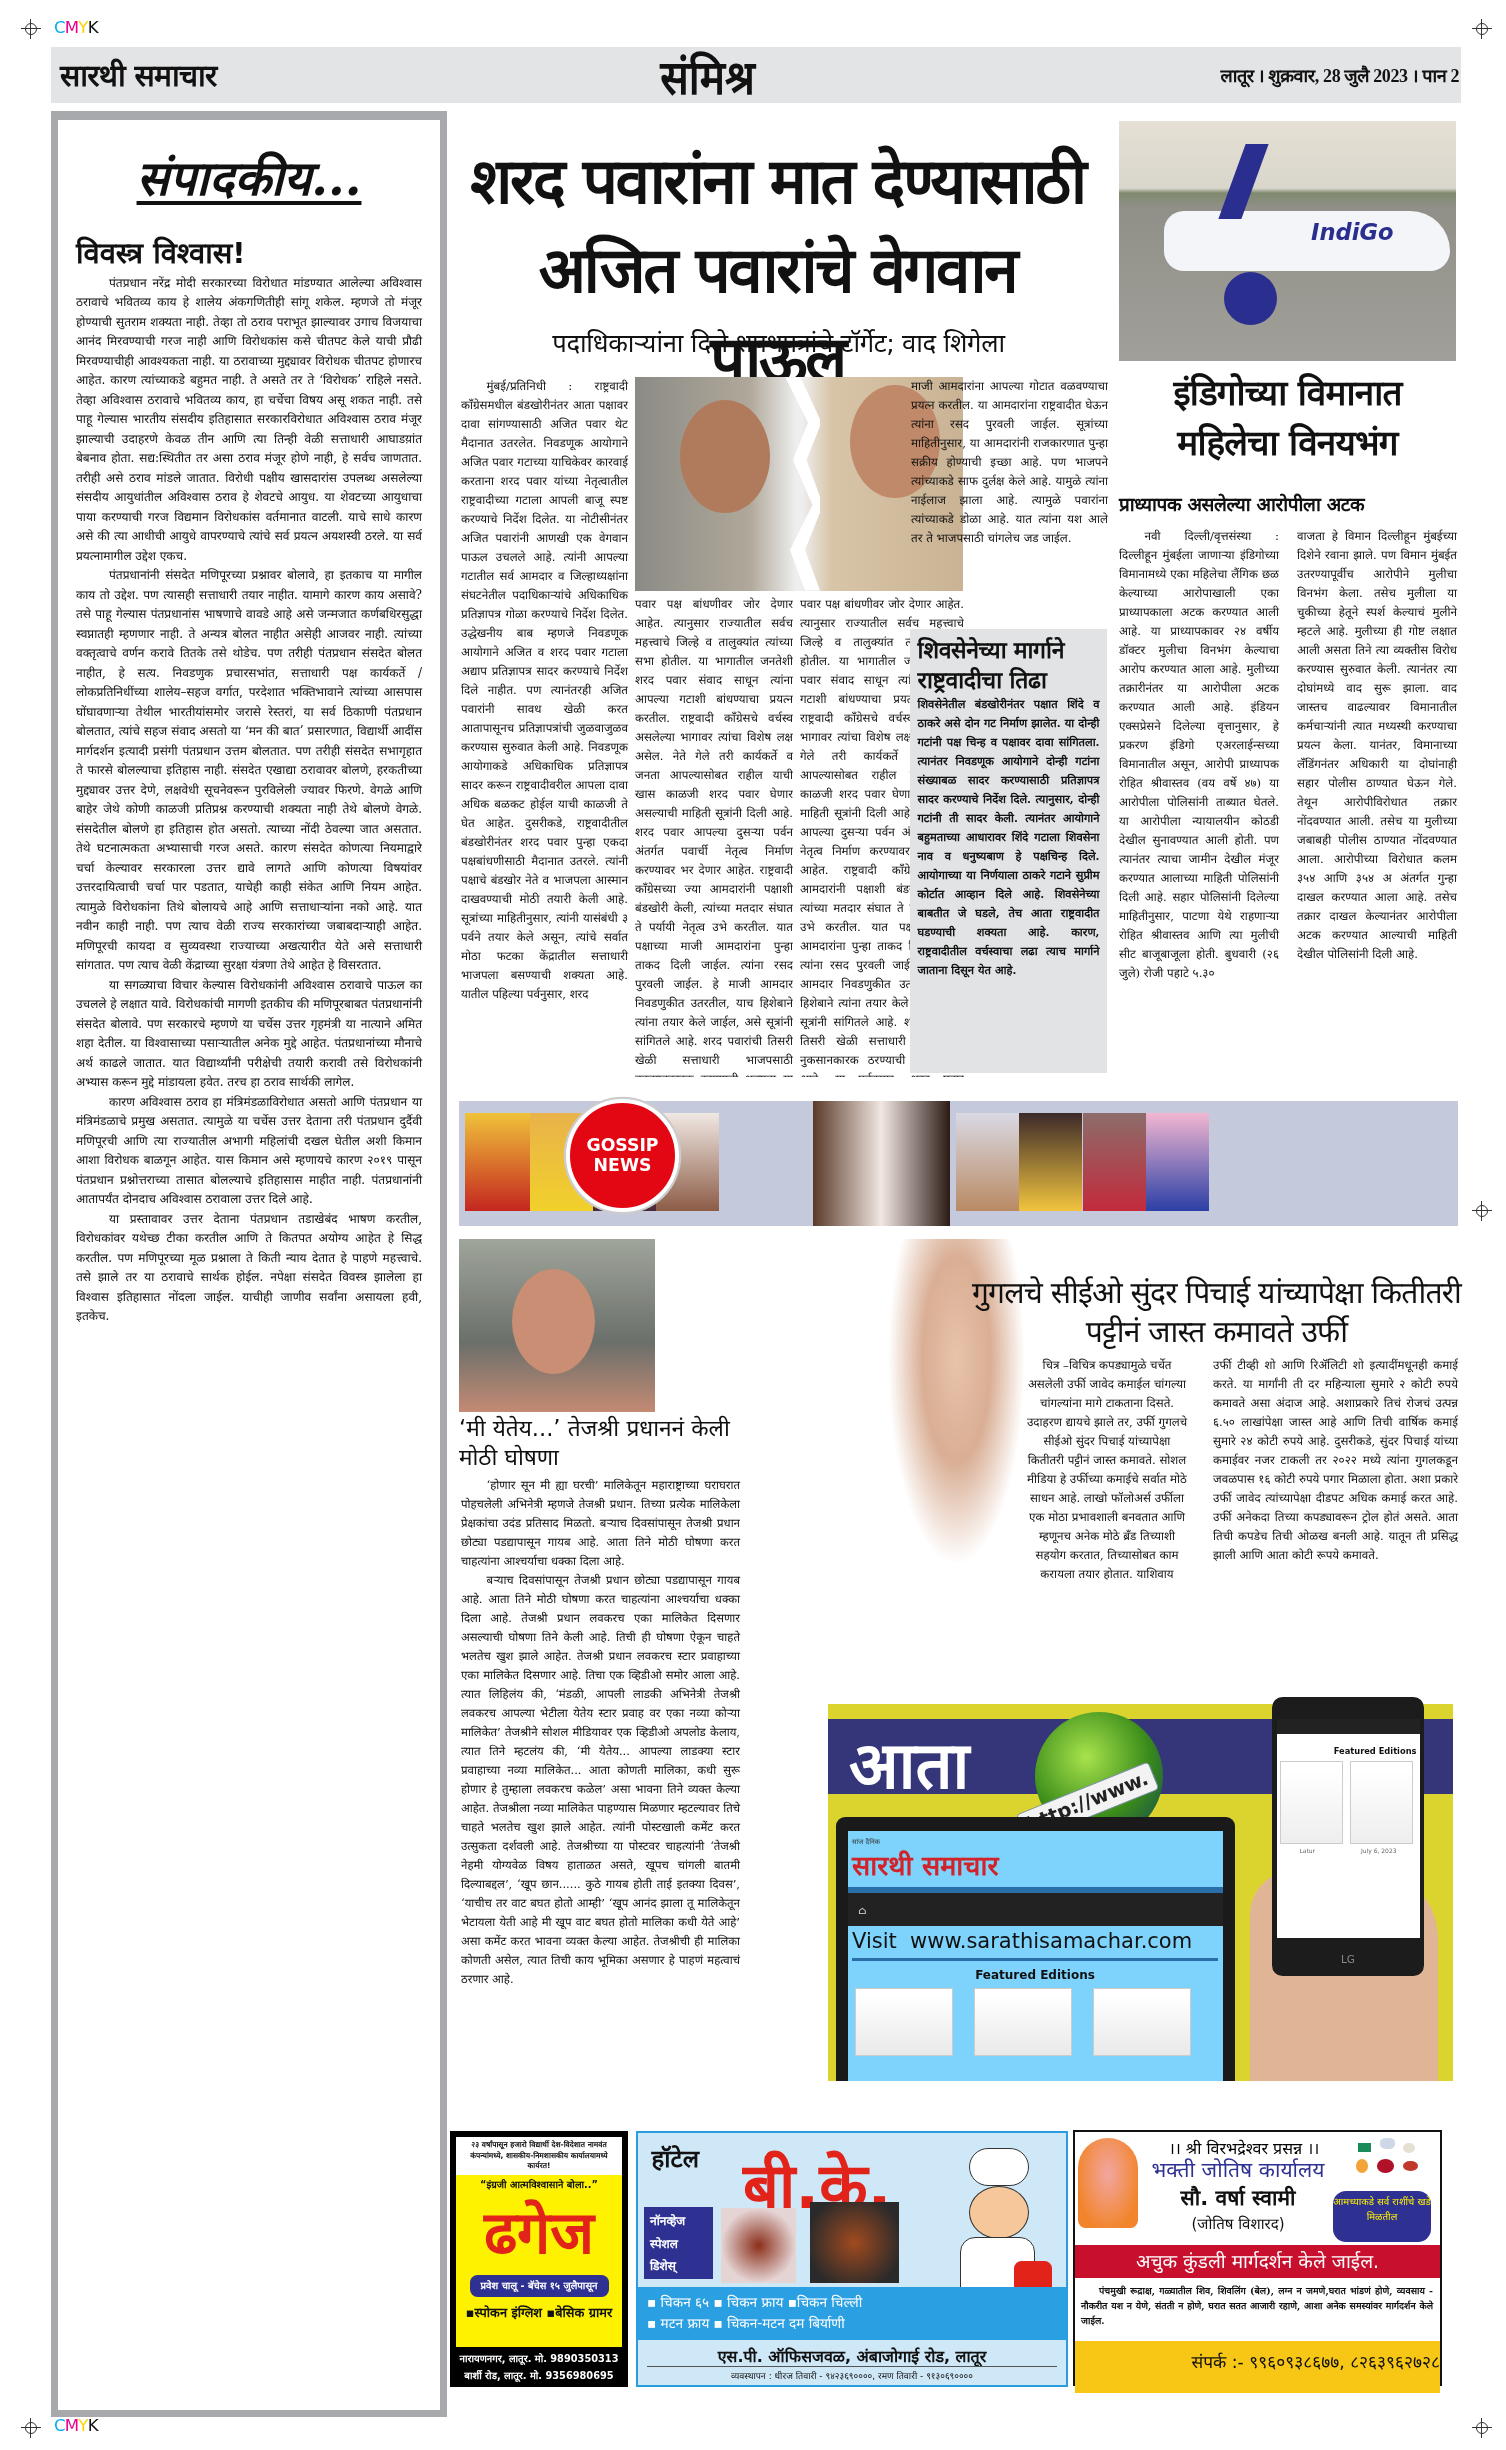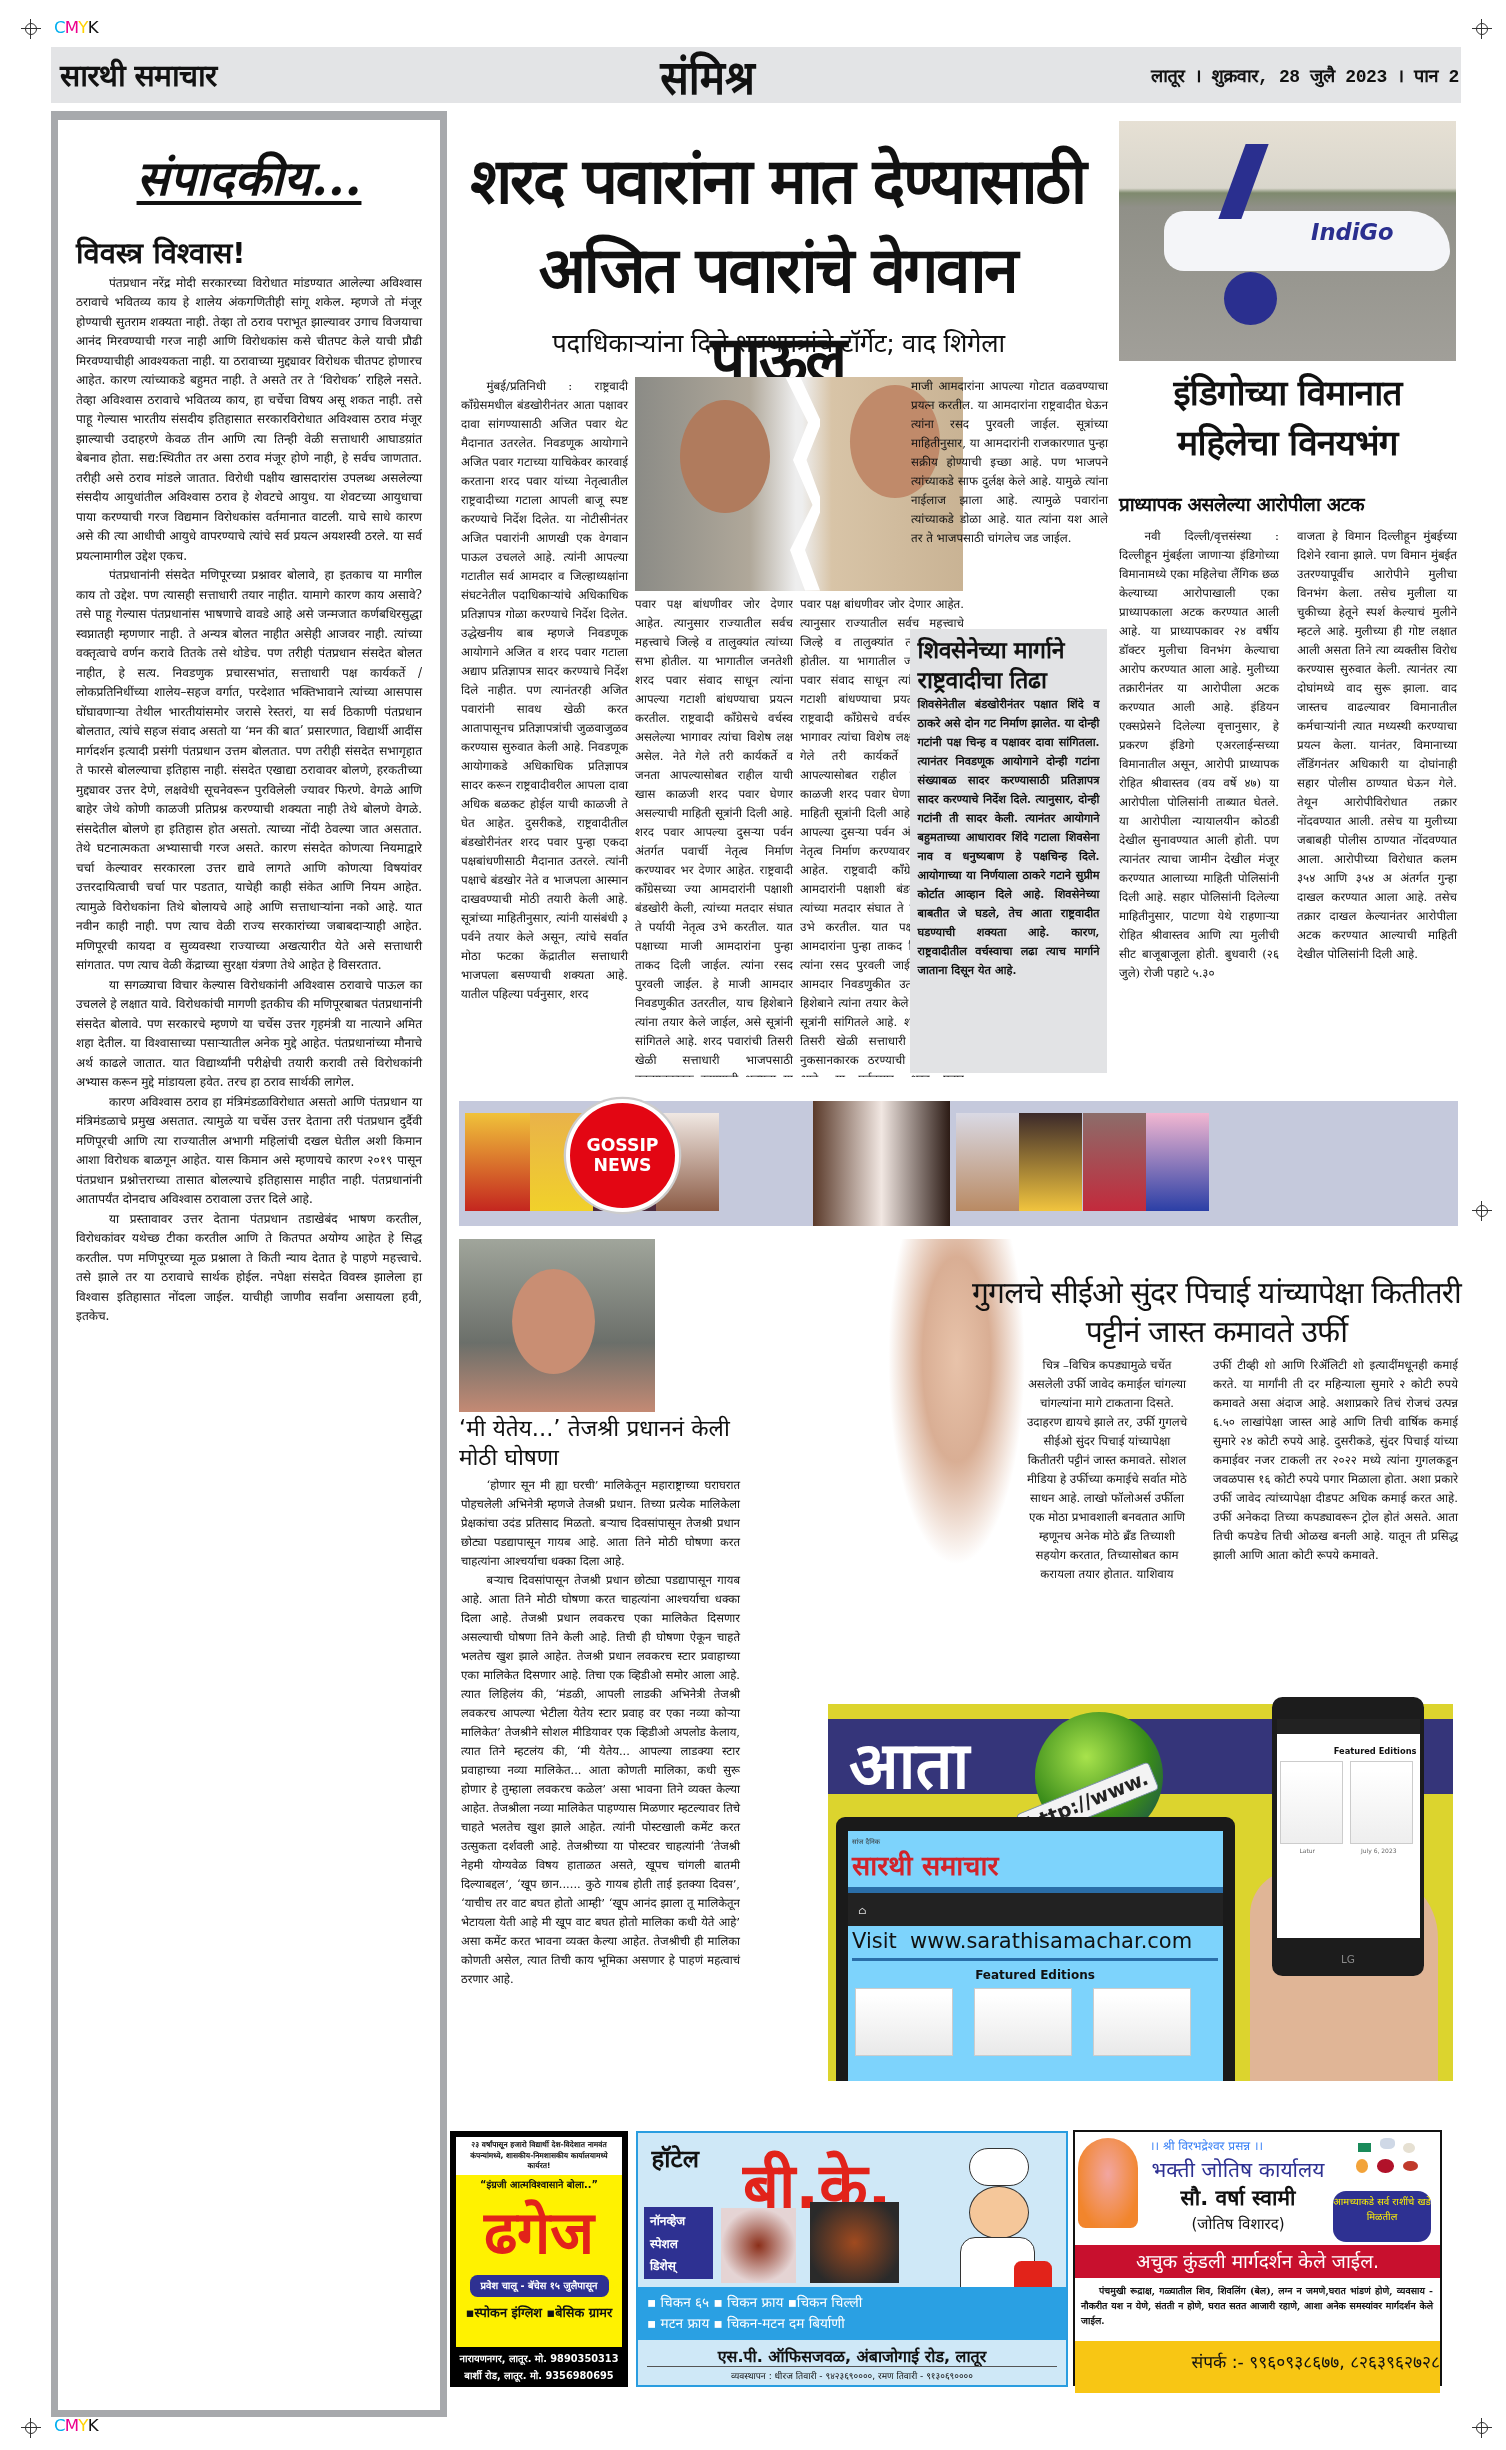--- a/index.html
+++ b/index.html
@@ -8,21 +8,21 @@
 .reg{position:absolute;width:19.6px;height:19.6px}
 .reg::before{content:"";position:absolute;left:9px;top:0;width:0.8px;height:19.6px;background:#333}
 .reg::after{content:"";position:absolute;left:0;top:9px;width:19.6px;height:0.8px;background:#333}
 .reg span{position:absolute;left:3.8px;top:3.8px;width:12px;height:12px;border:0.8px solid #333;border-radius:50%}
 .cmyk{position:absolute;font-family:"DejaVu Sans",sans-serif;font-size:16.6px;letter-spacing:-0.8px}
 .cmyk .c{color:#00aeef}.cmyk .m{color:#ec008c}.cmyk .y{color:#ffd200}.cmyk .k{color:#111}
 
 #header{left:51px;top:47px;width:1410px;height:56px;background:#e3e4e6}
 #paper-name{left:60px;top:54px;font-family:"DejaVu Sans",sans-serif;font-weight:bold;font-size:30px;letter-spacing:-0.8px}
 #section-name{left:655px;top:44px;font-family:"DejaVu Serif",serif;font-weight:900;font-size:47px;transform:scaleX(0.9)}
-#dateline{right:47px;top:63px;font-family:Liberation Mono, monospace;font-size:18px;font-weight:bold;letter-spacing:-0.4px}
+#dateline{right:47px;top:63px;font-family:Liberation Serif, serif;font-size:18px;font-weight:bold;letter-spacing:-0.4px}
 
 #editorial{left:51px;top:111px;width:396px;height:2306px;border:7.5px solid #a7a9ac;border-top-width:9px;background:#fff;padding:7.5px 18px}
 #editorial-title{display:block;text-align:center;font-family:"DejaVu Serif",serif;font-style:italic;font-weight:bold;font-size:48px;margin-top:16.6px;text-decoration:underline;text-decoration-thickness:3.8px;text-underline-offset:6px}
 #editorial-heading{font-family:"DejaVu Sans",sans-serif;font-size:29px;margin-top:22.6px;margin-bottom:3px}
 .ed-body{font-size:12px;line-height:19.5px;text-align:justify}
 .ed-body p{text-indent:33px}
 
 #main-headline{left:461px;top:137px;width:633px;font-family:"DejaVu Sans",sans-serif;font-weight:bold;font-size:63px;line-height:89px;text-align:center;letter-spacing:-2.3px;transform:scaleX(0.98)}
 #main-subhead{left:462px;top:325px;width:633px;text-align:center;font-family:"DejaVu Sans",sans-serif;font-size:25.6px;letter-spacing:-0.4px}
 .col{position:absolute;font-size:11.7px;line-height:19px;text-align:justify}
@@ -253,21 +253,21 @@
   <div class="sans" style="position:absolute;left:0;top:154px;width:428px;height:53px;background:#2aa0e3;color:#fff;font-size:13.6px;padding:4.5px 9px;line-height:21px">
     <div>▪ चिकन ६५ ▪ चिकन फ्राय ▪चिकन चिल्ली</div>
     <div>▪ मटन फ्राय ▪ चिकन-मटन दम बिर्याणी</div>
   </div>
   <div class="sans" style="position:absolute;left:0;top:212px;width:428px;text-align:center;font-size:16px;font-weight:bold">एस.पी. ऑफिसजवळ, अंबाजोगाई रोड, लातूर</div>
   <div class="sans" style="position:absolute;left:9px;top:233px;width:410px;border-top:0.8px solid #555;text-align:center;font-size:9px;padding-top:1.5px">व्यवस्थापन : धीरज तिवारी - ९४२३६९००००, रमण तिवारी - ९१३०६९००००</div>
 </div>
 
 <div id="jyotish-ad" class="abs">
   <div style="position:absolute;left:3px;top:6px;width:60px;height:90px;background:radial-gradient(ellipse at 50% 40%,#f2a6a1,#f2852c 75%);border-radius:30px 30px 7.5px 7.5px"></div>
-  <div class="sans" style="position:absolute;left:75px;top:4.5px;width:188px;color:#3b82f6;font-size:12px">।। श्री विरभद्रेश्वर प्रसन्न ।।</div>
+  <div class="sans" style="position:absolute;left:75px;top:4.5px;width:188px;text-align:center;color:#000000;font-size:16px">।। श्री विरभद्रेश्वर प्रसन्न ।।</div>
   <div class="sans" style="position:absolute;left:65px;top:22.6px;width:196px;text-align:center;color:#2e3192;font-size:21px">भक्ती जोतिष कार्यालय</div>
   <div class="sans" style="position:absolute;left:65px;top:51px;width:196px;text-align:center;font-weight:bold;font-size:21px">सौ. वर्षा स्वामी</div>
   <div class="sans" style="position:absolute;left:65px;top:81px;width:196px;text-align:center;font-size:15px">(जोतिष विशारद)</div>
   <div style="position:absolute;left:275px;top:6px;width:83px;height:45px">
     <span style="position:absolute;left:7.5px;top:4.5px;width:13.6px;height:9px;background:#1a8a5a"></span>
     <span style="position:absolute;left:30px;top:0;width:15px;height:10.5px;background:#cfd8e6;border-radius:40%"></span>
     <span style="position:absolute;left:53px;top:4.5px;width:12px;height:10.5px;background:#e6e0d2;border-radius:50%"></span>
     <span style="position:absolute;left:6px;top:21px;width:12px;height:13.6px;background:#f2a33a;border-radius:50%"></span>
     <span style="position:absolute;left:27px;top:21px;width:16.6px;height:13.6px;background:#b1122a;border-radius:50%"></span>
     <span style="position:absolute;left:53px;top:22.6px;width:15px;height:10.5px;background:#c0392b;border-radius:50%"></span>

